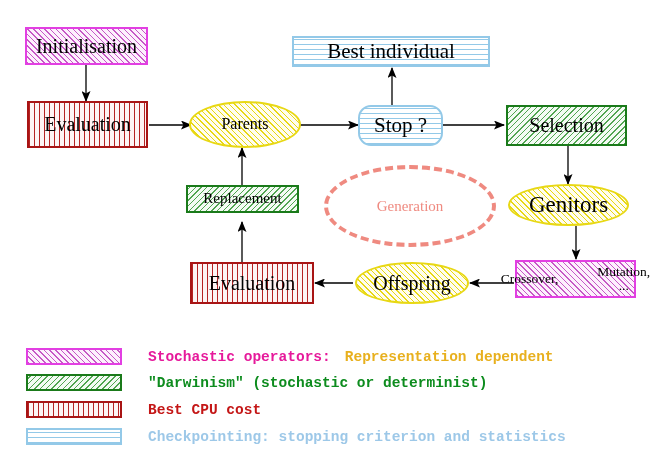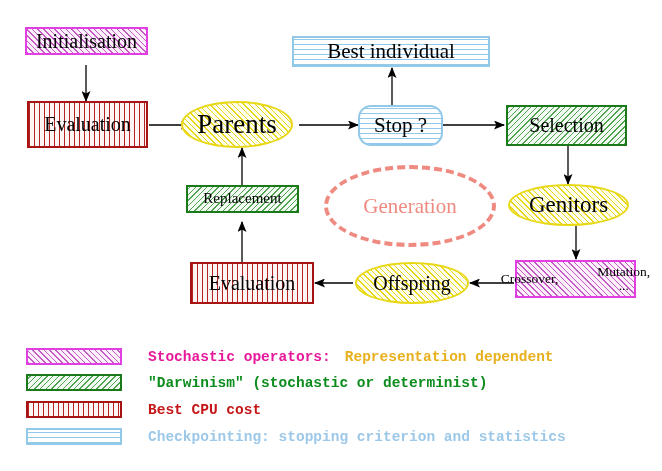--- a/index.html
+++ b/index.html
@@ -162,29 +162,29 @@
       <line x1="514" y1="283" x2="470" y2="283"></line>
 
       <line x1="353" y1="283" x2="315" y2="283"></line>
 
       <line x1="242" y1="262" x2="242" y2="222"></line>
 
       <line x1="242" y1="185" x2="242" y2="148"></line>
     </g>
   </svg>
 
-  <div class="node fill-magenta" style="left:25px; top:27px; width:123px; height:28px; font-size:20px;">
+  <div class="node fill-magenta" style="left:25px; top:27px; width:123px; height:38px; font-size:20px;">
     <span class="node-label">Initialisation</span>
   </div>
 
   <div class="node fill-red" style="left:27px; top:101px; width:121px; height:47px; font-size:20px;">
     <span class="node-label">Evaluation</span>
   </div>
 
-  <div class="node fill-yellow ellipse" style="left:181px; top:101px; width:112px; height:47px; font-size:27px;justify-content:center;">
+  <div class="node fill-yellow ellipse" style="left:189px; top:101px; width:112px; height:47px; font-size:16px;justify-content:center;">
     <span class="node-label">Parents</span>
   </div>
 
   <div class="node fill-blue" style="left:292px; top:36px; width:198px; height:31px; font-size:21px;">
     <span class="node-label">Best individual</span>
   </div>
 
   <div class="node fill-blue rounded" style="left:358px; top:105px; width:85px; height:41px; font-size:21px;">
     <span class="node-label">Stop ?</span>
   </div>
@@ -207,21 +207,21 @@
   </div>
 
   <div class="node fill-red" style="left:190px; top:262px; width:124px; height:42px; font-size:20px;">
     <span class="node-label">Evaluation</span>
   </div>
 
   <div class="node fill-green" style="left:186px; top:185px; width:113px; height:28px; font-size:15px;">
     <span class="node-label">Replacement</span>
   </div>
 
-  <div class="gen-ellipse" style="left:324px; top:165px; width:172px; height:82px; font-size:21px;">
+  <div class="gen-ellipse" style="left:324px; top:165px; width:172px; height:82px; font-size:15px;">
     <span>Generation</span>
   </div>
 
   <div class="legend" style="left:0; top:0; width:662px; height:471px;">
 
     <div class="legend-row" style="left:26px; top:348px;">
       <span class="swatch sw-magenta"></span>
       <span class="legend-text">
         <span style="color:#e6199b;">Stochastic operators:</span><span class="seg2" style="color:#e8b01e;">Representation dependent</span>
       </span>

